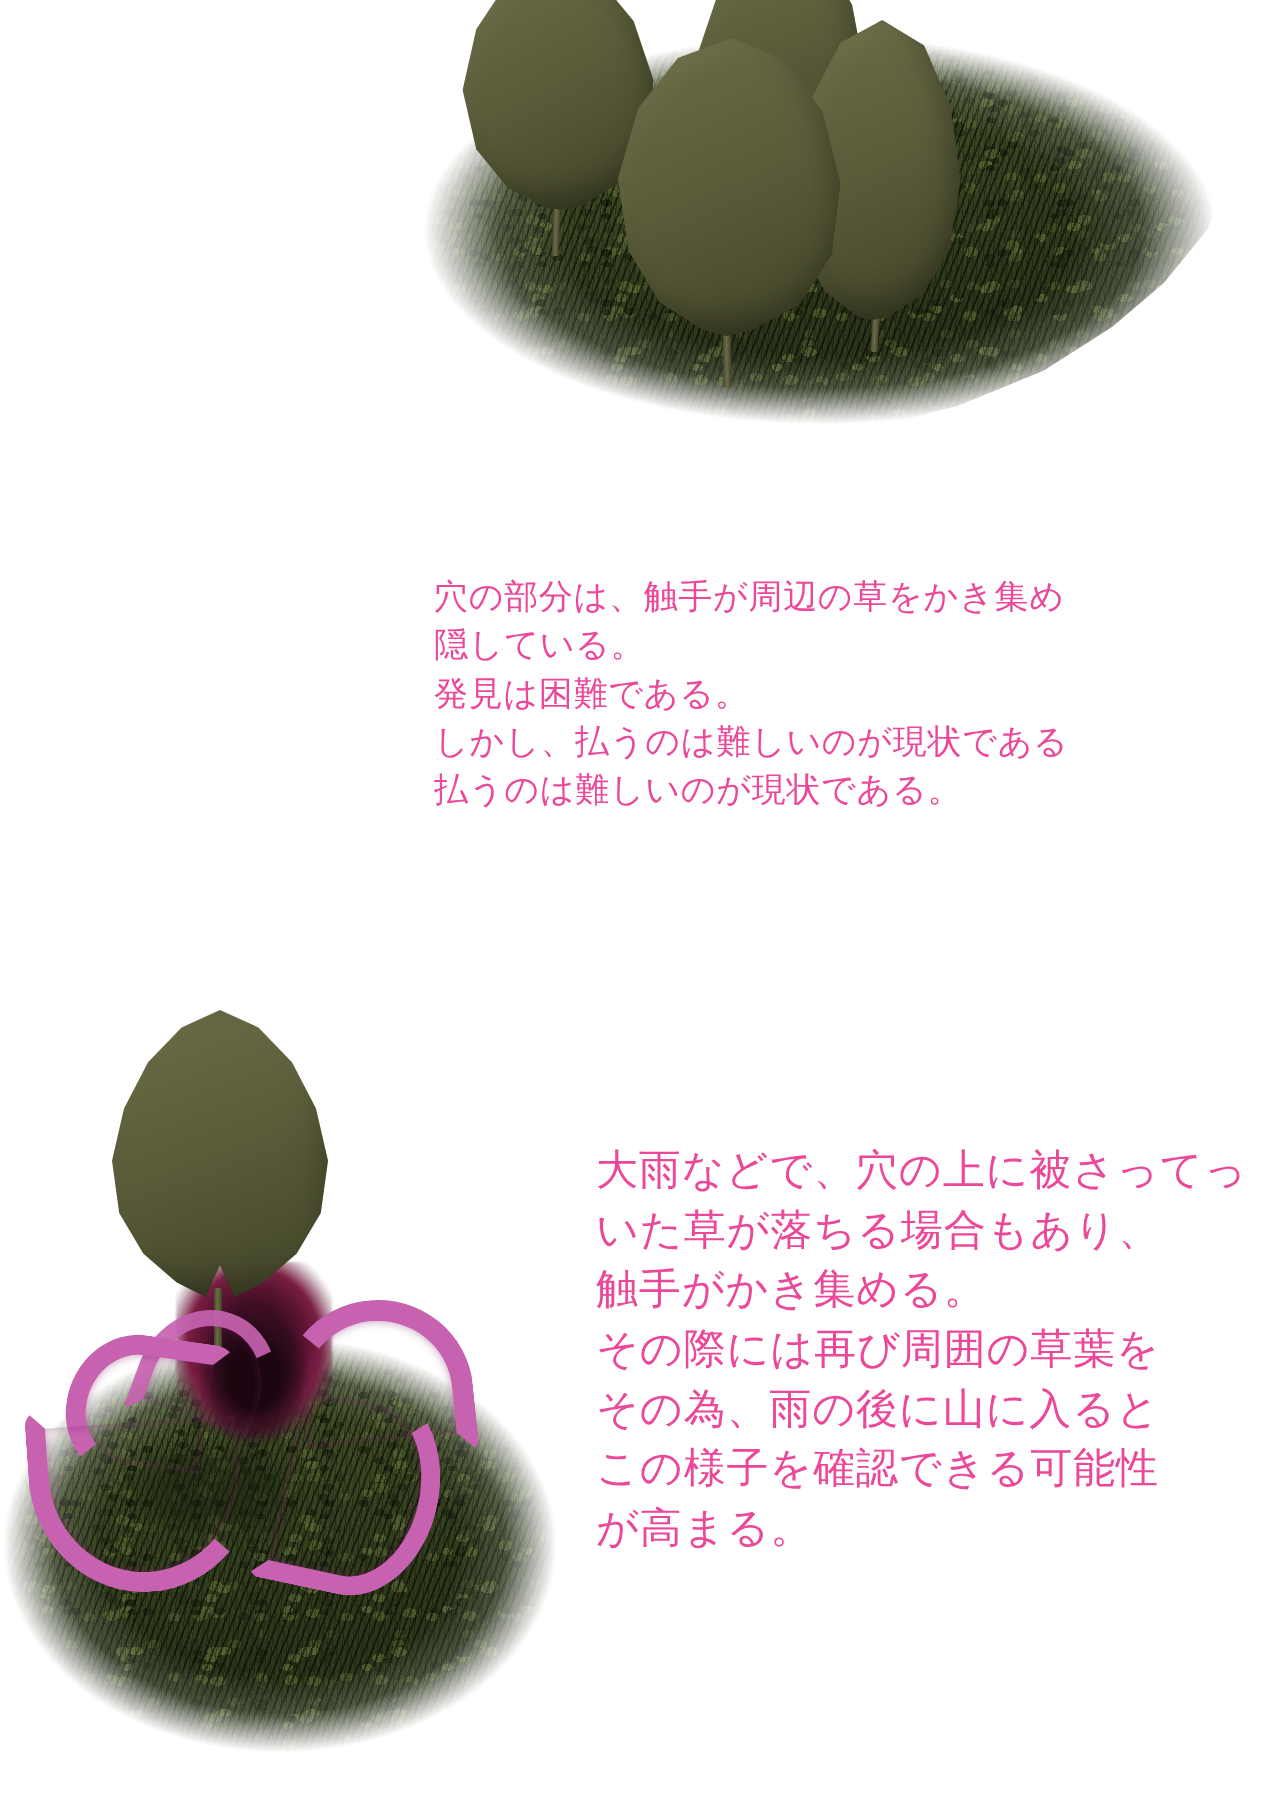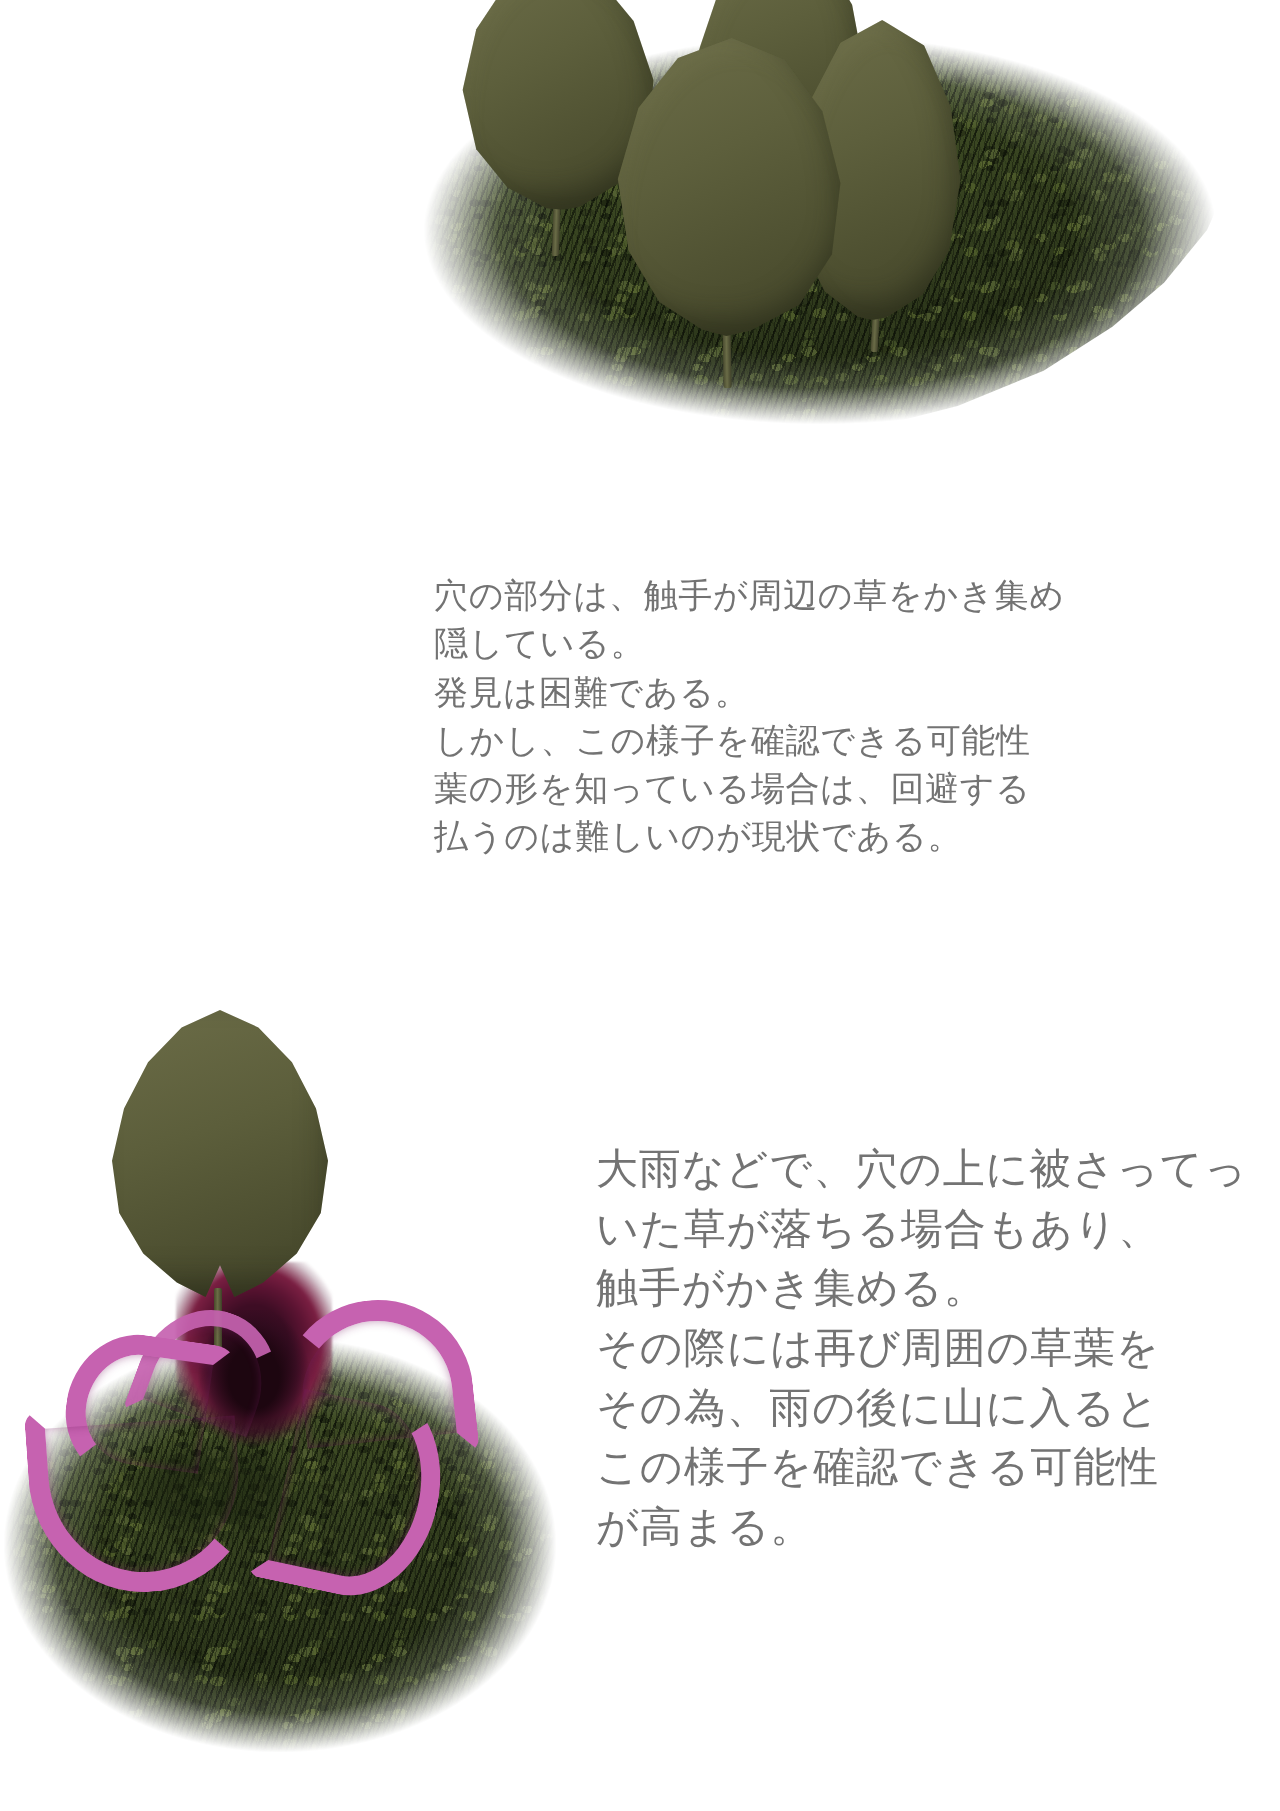--- a/index.html
+++ b/index.html
@@ -240,22 +240,22 @@
   .tentacle-shadow {
     position: absolute;
     left: 120px; top: 420px; width: 230px; height: 120px;
     background: radial-gradient(ellipse 50% 50% at 50% 50%, rgba(20,28,12,0.45) 0 45%, transparent 85%);
     filter: blur(6px);
   }
 
   
   .text-block {
     position: absolute;
-    font-family: Liberation Serif, serif;
-    color: #737373;
+    font-family: Liberation Sans, sans-serif;
+    color: #ec4899;
     letter-spacing: 0.02em;
   }
   .text-block p {
     margin: 0;
     white-space: pre;
   }
   .text-1 {
     left: 434px;
     top: 572px;
     width: 820px;
@@ -293,22 +293,21 @@
     <div class="leaf leaf-d"></div>
 
     <div class="stem stem-c"></div>
     <div class="leaf leaf-c"></div>
   </div>
 
   <div class="text-1 text-block">
     <p>穴の部分は、触手が周辺の草をかき集め</p>
     <p>隠している。</p>
     <p>発見は困難である。</p>
-    <p>しかし、この様子を確認できる可能性</p>
-    <p>葉の形を知っている場合は、回避する</p>
+    <p>しかし、払うのは難しいのが現状である</p>
     <p>払うのは難しいのが現状である。</p>
   </div>
 
   <div class="illus-bottom">
     <div class="patch-bottom">
       <div class="shape">
         <div class="grass fine grass-edge"></div>
       </div>
     </div>
 

